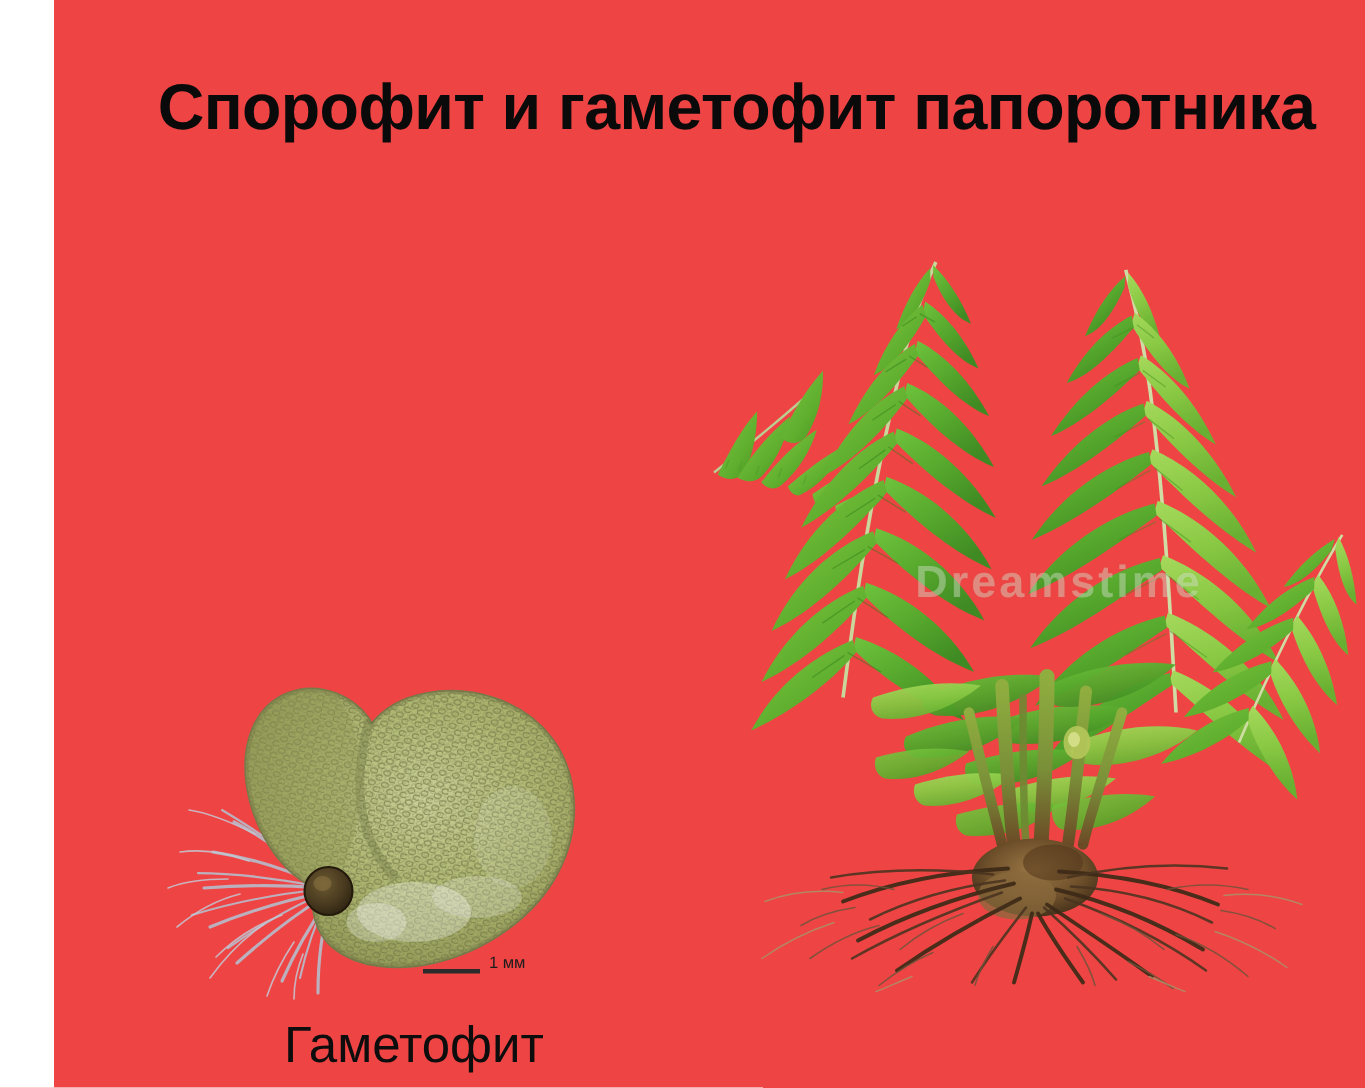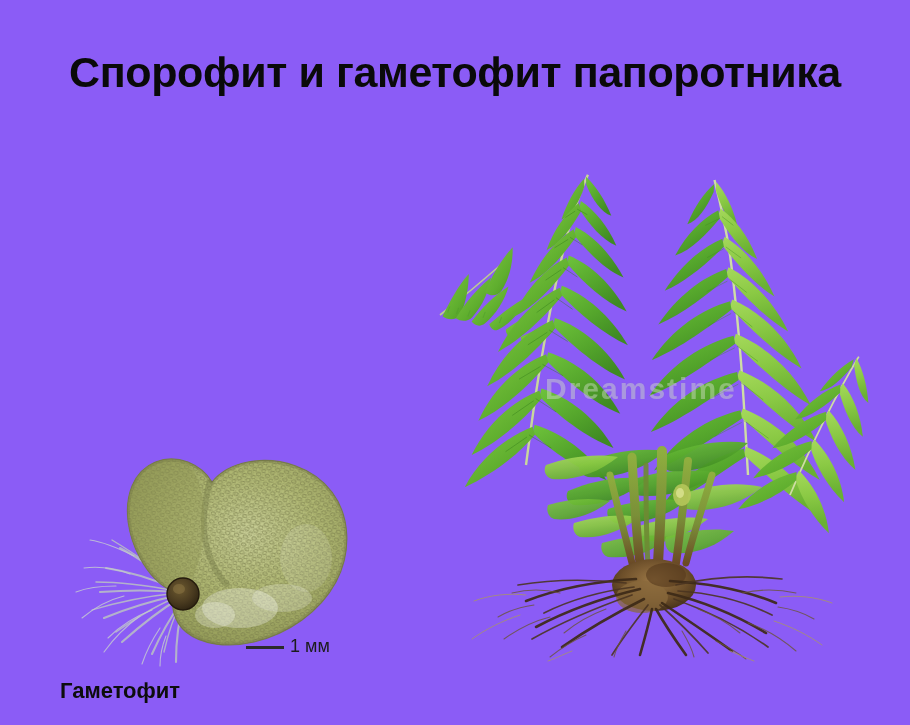--- a/index.html
+++ b/index.html
@@ -1,55 +1,55 @@
 <!DOCTYPE html>
 <html><head>
 <meta charset="utf-8">
 <title>Спорофит и гаметофит папоротника</title>
 <style>
   html,body{margin:0;padding:0;background:#ffffff;}
   body{width:910px;height:725px;position:relative;overflow:hidden;
        font-family:"Liberation Sans","DejaVu Sans",sans-serif;background:#ffffff;}
 
-  .slide{position:absolute;inset:0;background:#8b5cf6;}
+  .slide{position:absolute;inset:0;background:#ef4444;margin-left:36px;}
 
   
   .title{
     position:absolute;left:0;top:50px;width:910px;text-align:center;
     font-size:43px;font-weight:bold;color:#0a0a0a;letter-spacing:-0.4px;
     line-height:1.05;white-space:nowrap;
   }
 
   
   .caption{
-    position:absolute;font-size:22px;font-weight:bold;color:#0d0d0d;
-    white-space:nowrap;
+    position:absolute;font-size:34px;font-weight:normal;color:#0d0d0d;
+    white-space:nowrap;text-align:center;
   }
   .cap-gameto{left:60px;top:678px;width:360px;}
   .cap-sporo{left:540px;top:678px;width:360px;}
 
   
   .fig{position:absolute;}
   .fig-gameto{left:70px;top:440px;width:330px;height:230px;}
   .fig-sporo{left:430px;top:165px;width:460px;height:495px;}
 
   svg{display:block;overflow:visible;}
 
   
   .scalebar-wrap{position:absolute;left:244px;top:636px;width:120px;height:24px;}
   .scalebar-line{position:absolute;left:2px;top:10px;width:38px;height:3px;background:#2b2b2b;}
-  .scalebar-text{position:absolute;left:46px;top:0px;font-size:18px;color:#1c1c1c;
+  .scalebar-text{position:absolute;left:46px;top:0px;font-size:11px;color:#1c1c1c;
                  font-weight:normal;white-space:nowrap;}
 
   
   .watermark{
     position:absolute;left:545px;top:368px;width:250px;height:42px;
     font-size:30px;font-weight:bold;color:rgba(255,255,255,0.30);
     letter-spacing:2px;white-space:nowrap;pointer-events:none;
-    line-height:42px;
+    text-align:center;line-height:42px;
     text-shadow:0 0 1px rgba(120,160,90,0.25);
   }
 </style>
 </head>
 <body>
 
 <div class="slide">
 
   <div class="title">Спорофит и гаметофит папоротника</div>
 

